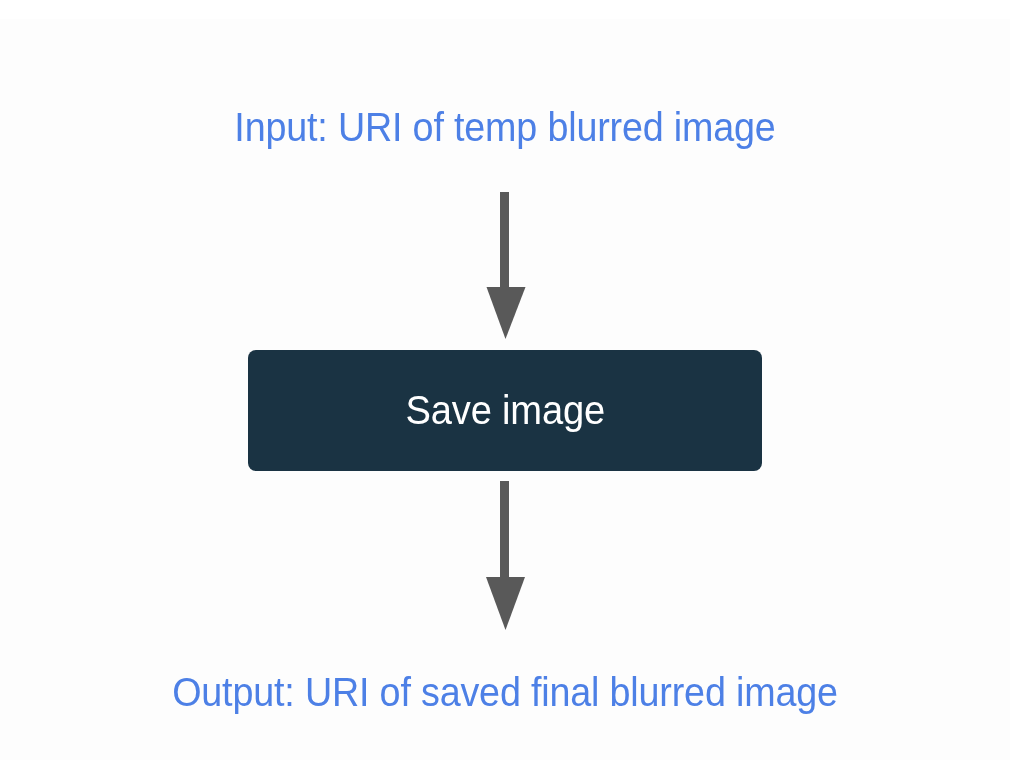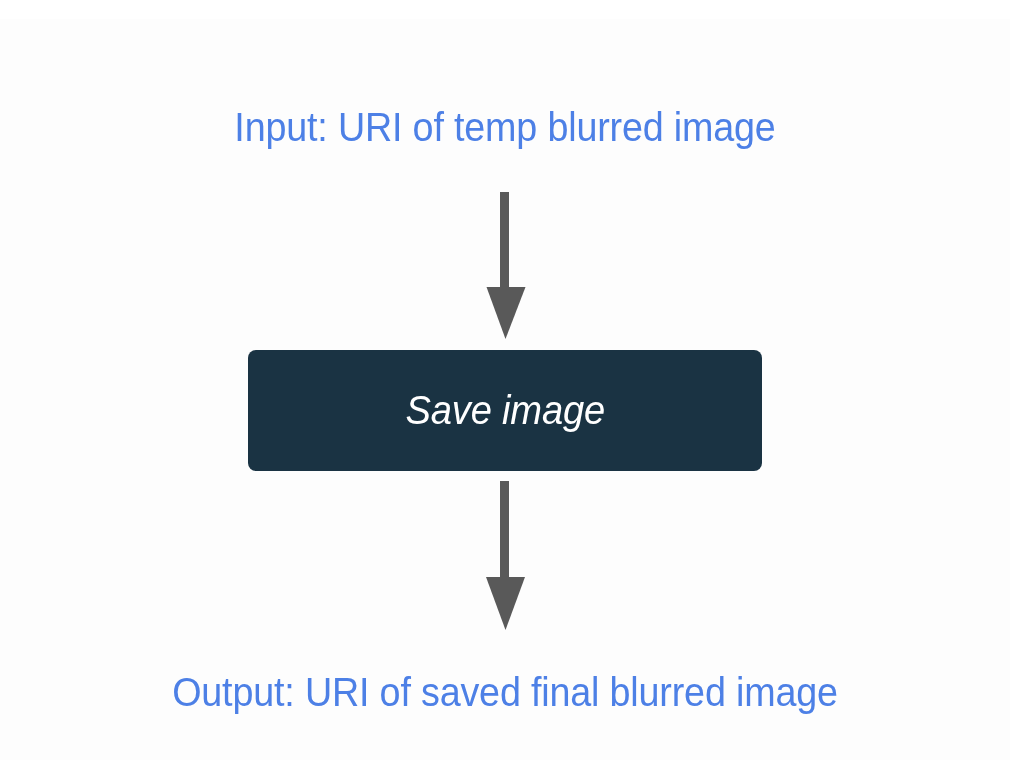--- a/index.html
+++ b/index.html
@@ -50,21 +50,20 @@
     left: 248px;
     top: 331px;
     width: 514px;
     height: 121px;
     background: #1a3343;
     border-radius: 8px;
     display: flex;
     align-items: center;
     justify-content: center;
     box-sizing: border-box;
-    font-style: italic;
   }
   #process-box-label {
     color: #ffffff;
     font-family: "Liberation Sans Narrow", "Liberation Sans", "DejaVu Sans", sans-serif;
     font-size: 41px;
     font-weight: 400;
     line-height: 1;
     letter-spacing: -0.2px;
     white-space: nowrap;
     transform: scaleX(0.93);

